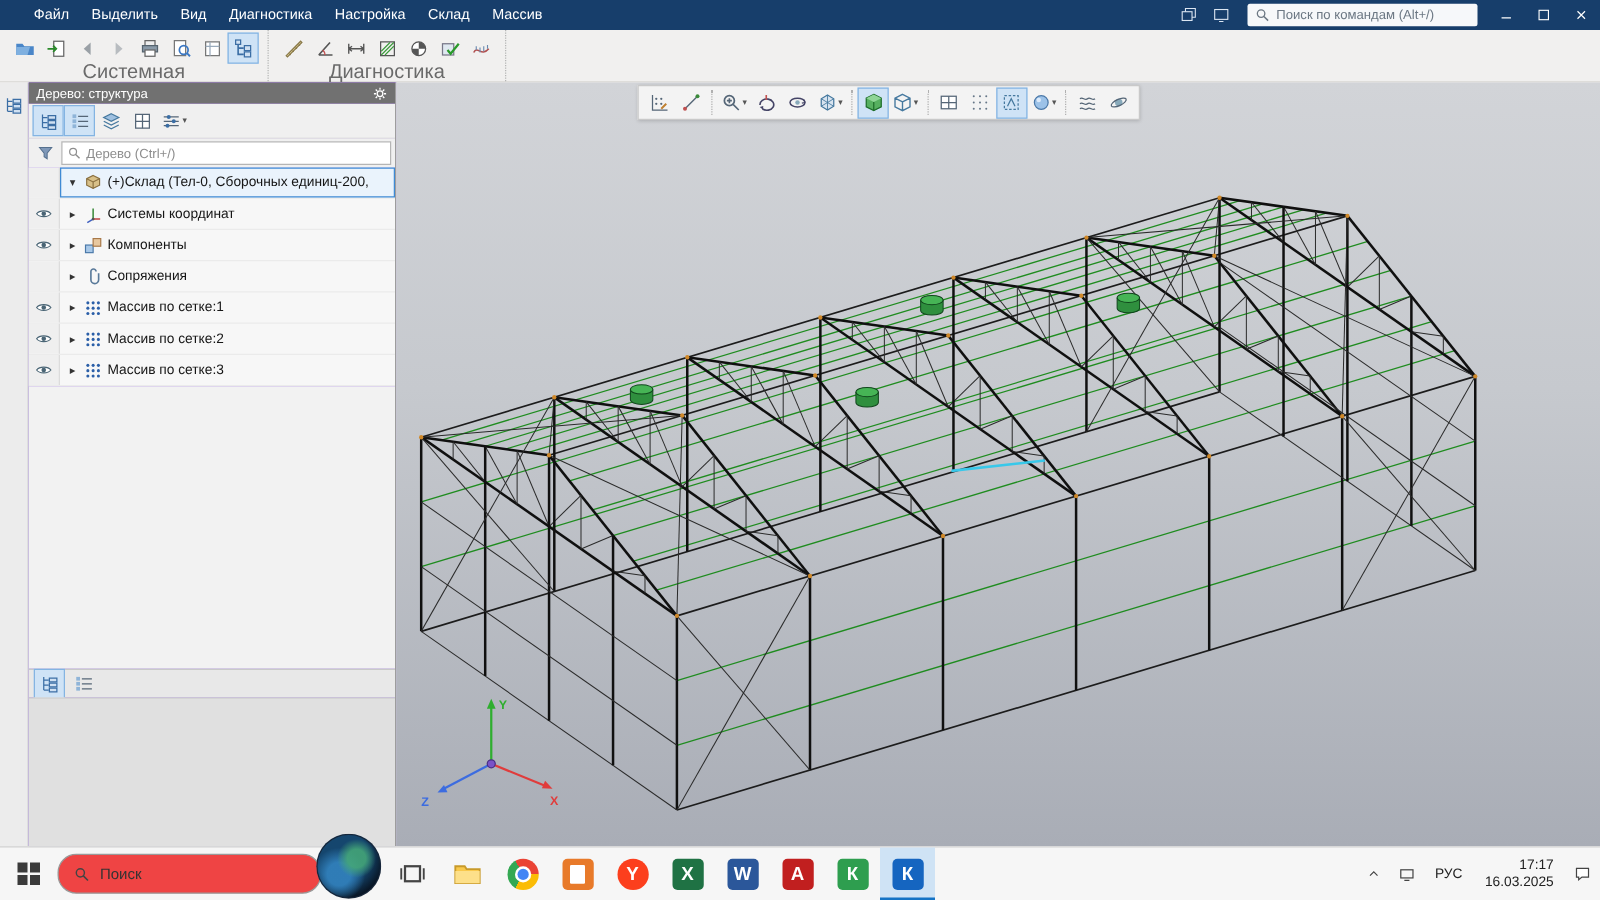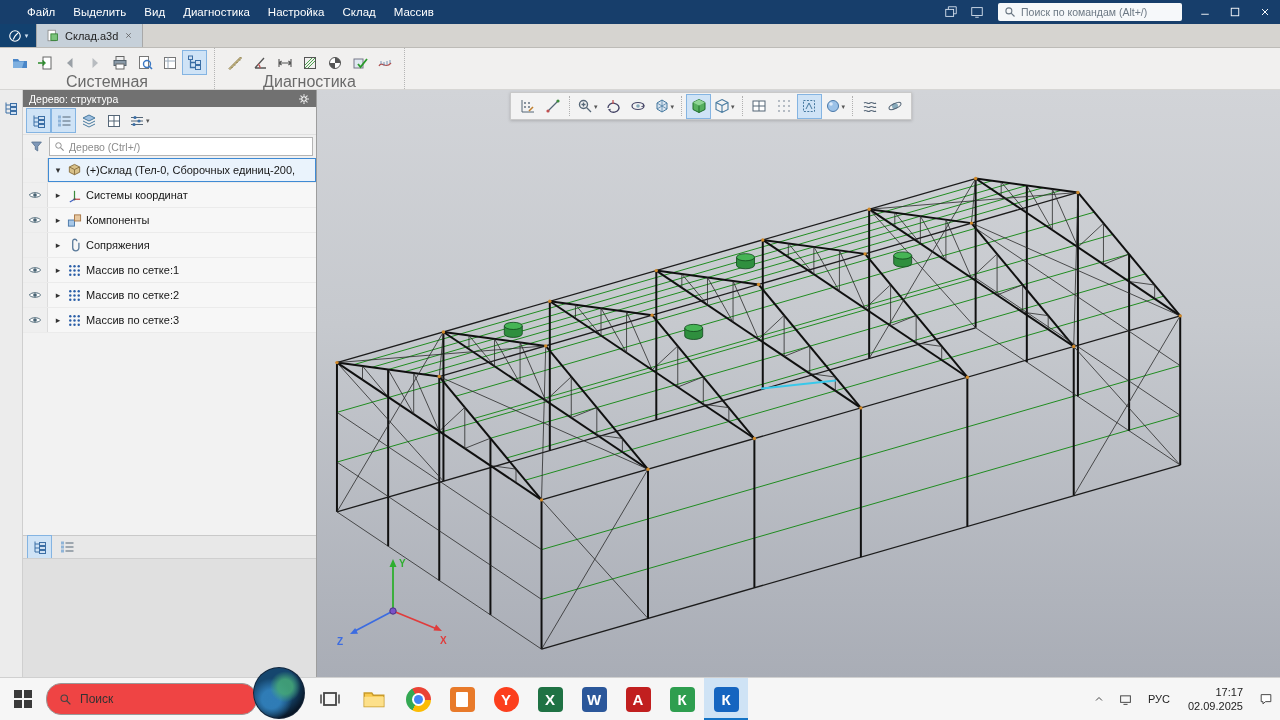--- a/index.html
+++ b/index.html
@@ -398,37 +398,20 @@
           </svg>
         </button>
       <button class="wbtn wclose">
           <svg class="ic s12">
             <use href="#ic-close"></use>
           </svg>
         </button>
     </div>
   </div>
 
-  <div class="tabbar">
-    <button class="appbtn">
-      <svg class="ic s14">
-          <use href="#ic-app-logo"></use>
-        </svg>
-      <span class="dd" style="color:#cfe0f0">▾</span>
-    </button>
-    <div class="tab">
-      <svg class="ic s13">
-          <use href="#ic-doc"></use>
-        </svg>
-      <span class="tab-label">Склад.a3d</span>
-      <svg class="ic s9 tab-x">
-          <use href="#ic-close"></use>
-        </svg>
-    </div>
-  </div>
 
   <div class="ribbon-wrap">
     <div id="ribbon-groups">
         <div class="rgroup">
           <div class="rbuttons">
             <button class="tb">
               <svg class="ic">
                 <use href="#ic-open"></use>
               </svg>
             </button>
@@ -1046,21 +1029,21 @@
           </svg>
         </button>
       <button class="tr-btn">
           <svg class="ic s13">
             <use href="#ic-display"></use>
           </svg>
         </button>
       <button class="lang">РУС</button>
       <button class="clock">
         <span>17:17</span>
-        <span>02.09.2025</span>
+        <span>16.03.2025</span>
       </button>
       <button class="tr-btn">
           <svg class="ic s14">
             <use href="#ic-note"></use>
           </svg>
         </button>
     </div>
   </div>
 </div>
 

